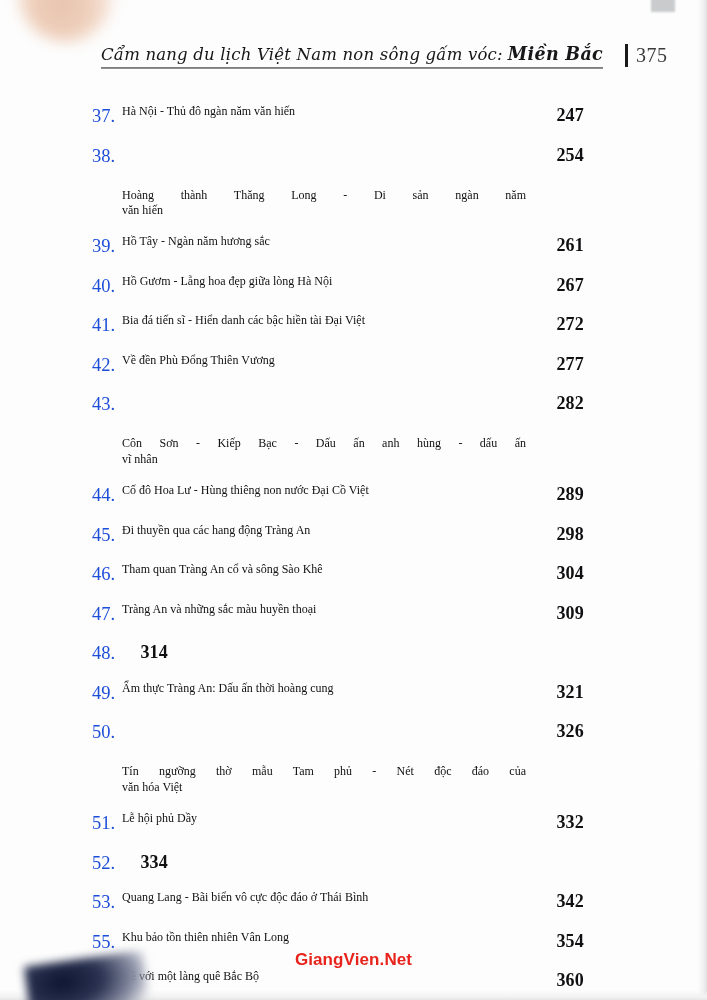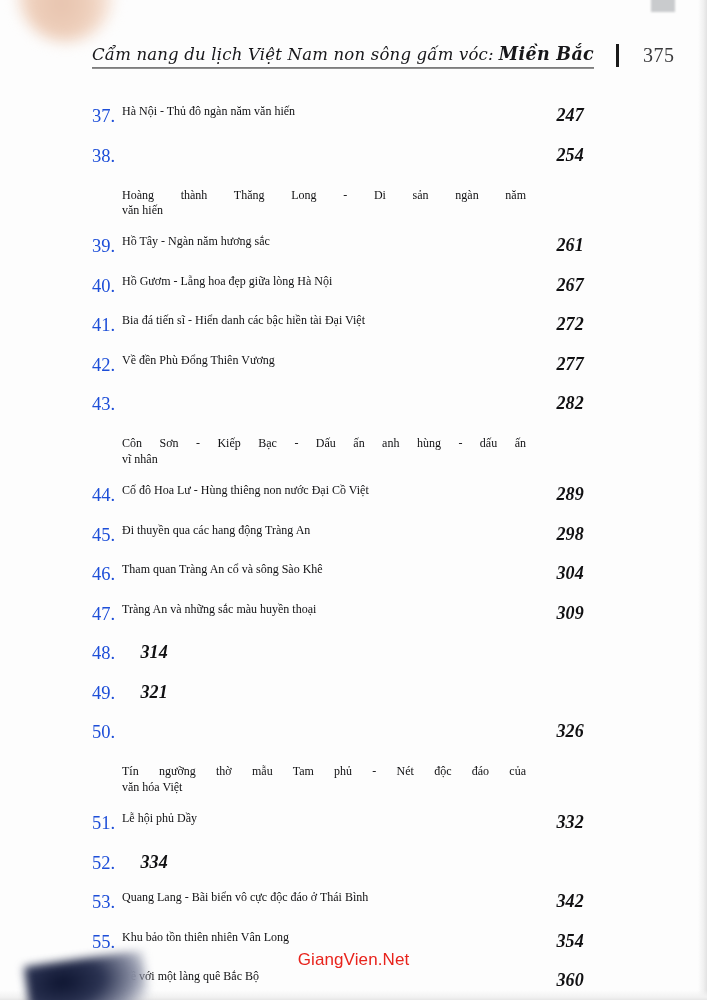--- a/index.html
+++ b/index.html
@@ -52,21 +52,21 @@
   }
   #page-edge-bottom {
     left: 0; bottom: 0;
     width: 707px; height: 10px;
     background: linear-gradient(to bottom, rgba(253,253,253,0) 0%, #f2f2f2 70%, #e6e6e6 100%);
   }
 
   
   #running-head {
     position: absolute;
-    left: 92px; top: 44px;
+    left: 101px; top: 44px;
     width: 500px;
     display: flex;
     align-items: flex-end;
   }
   #running-head-title {
     flex: 0 0 auto;
     font-family: "DejaVu Serif", "Liberation Serif", serif;
     font-style: italic;
     font-size: 16.5px;
     color: #17171a;
@@ -86,21 +86,21 @@
     flex: 0 0 auto;
     width: 3px;
     height: 23px;
     background: #1a1a1a;
     margin: 0 0 1px 22px;
   }
   #running-head-folio {
     flex: 0 0 auto;
     font-size: 20px;
     color: #3a3a3c;
-    margin-left: 24px;
+    margin-left: 8px;
     padding-bottom: 1px;
     letter-spacing: .5px;
   }
 
   
   #toc {
     position: absolute;
     left: 92px; top: 104px;
     width: 492px;
   }
@@ -138,21 +138,20 @@
   }
   .toc-page {
     flex: 0 0 auto;
     width: 46px;
     font-size: 18px;
     font-weight: bold;
     color: #101012;
     text-align: right;
     line-height: 1.30;
     letter-spacing: .2px;
-    font-style: italic;
   }
 
   
   .toc-entry.references {
     margin-top: 4px;
   }
   .toc-entry.references .toc-title {
     font-weight: bold;
     font-style: italic;
     font-size: 18.5px;
@@ -162,20 +161,21 @@
   
   #watermark {
     position: absolute;
     left: 0; top: 950px;
     width: 707px;
     text-align: center;
     font-family: "Liberation Sans", sans-serif;
     font-size: 17px;
     color: #e8231c;
     letter-spacing: .1px;
+    font-weight: bold;
   }
 </style>
 </head>
 <body>
 
 <div id="page">
 
   <div class="artifact" id="finger-top-left"></div>
   <div class="artifact" id="edge-mark-top-right"></div>
   <div class="artifact" id="page-edge-right"></div>
@@ -250,20 +250,21 @@
         <div class="toc-num">47.</div>
         <div class="toc-title">Tràng An và những sắc màu huyền thoại</div>
         <div class="toc-page">309</div>
       </div>
       <div class="toc-entry">
         <div class="toc-num">48.</div>
         <div class="toc-page">314</div>
       </div>
       <div class="toc-entry">
         <div class="toc-num">49.</div>
+        <div class="toc-title">Ẩm thực Tràng An: Dấu ấn thời hoàng cung</div>
         <div class="toc-page">321</div>
       </div>
       <div class="toc-entry">
         <div class="toc-num">50.</div>
         <div class="toc-title justify">
           <span class="first-line">Tín ngưỡng thờ mẫu Tam phủ - Nét độc đáo của</span>
           <span class="cont-line">văn hóa Việt</span>
         </div>
         <div class="toc-page">326</div>
       </div>

